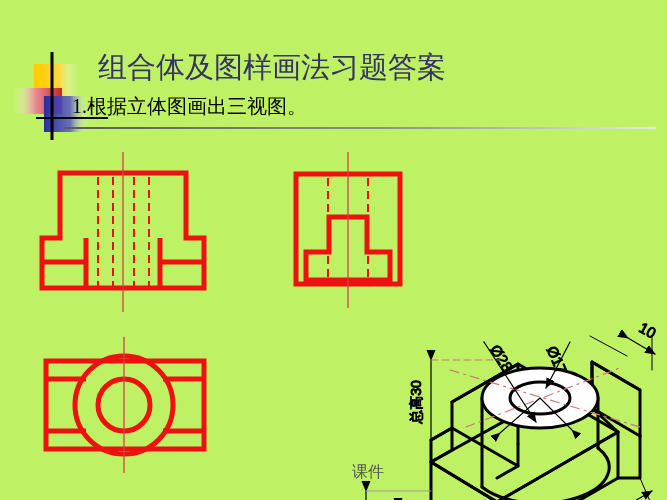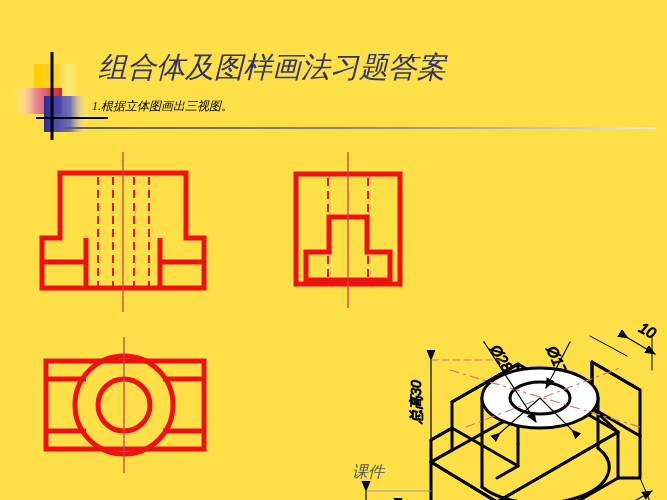--- a/index.html
+++ b/index.html
@@ -13,22 +13,21 @@
     position: relative;
     overflow: hidden;
     font-family: "Liberation Serif", "DejaVu Serif", serif;
   }
 
   #slide {
     position: absolute;
     left: 0; top: 0;
     width: 667px;
     height: 500px;
-    background: #fde047;
-    font-style: italic;
+    background: #bef264;
   }
 
   
   #header-deco {
     position: absolute;
     left: 12px;
     top: 48px;
     width: 96px;
     height: 92px;
   }
@@ -38,23 +37,23 @@
     top: 50px;
     font-size: 29px;
     line-height: 34px;
     color: #333366;
     font-family: "Liberation Serif", "DejaVu Serif", serif;
     white-space: nowrap;
     letter-spacing: 0px;
   }
   #subtitle-text {
     position: absolute;
-    left: 92px;
+    left: 72px;
     top: 94px;
-    font-size: 12px;
+    font-size: 20px;
     line-height: 24px;
     color: #000000;
     font-family: "Liberation Serif", "DejaVu Serif", serif;
     white-space: nowrap;
   }
   #header-rule {
     position: absolute;
     left: 64px;
     top: 127px;
     width: 592px;

